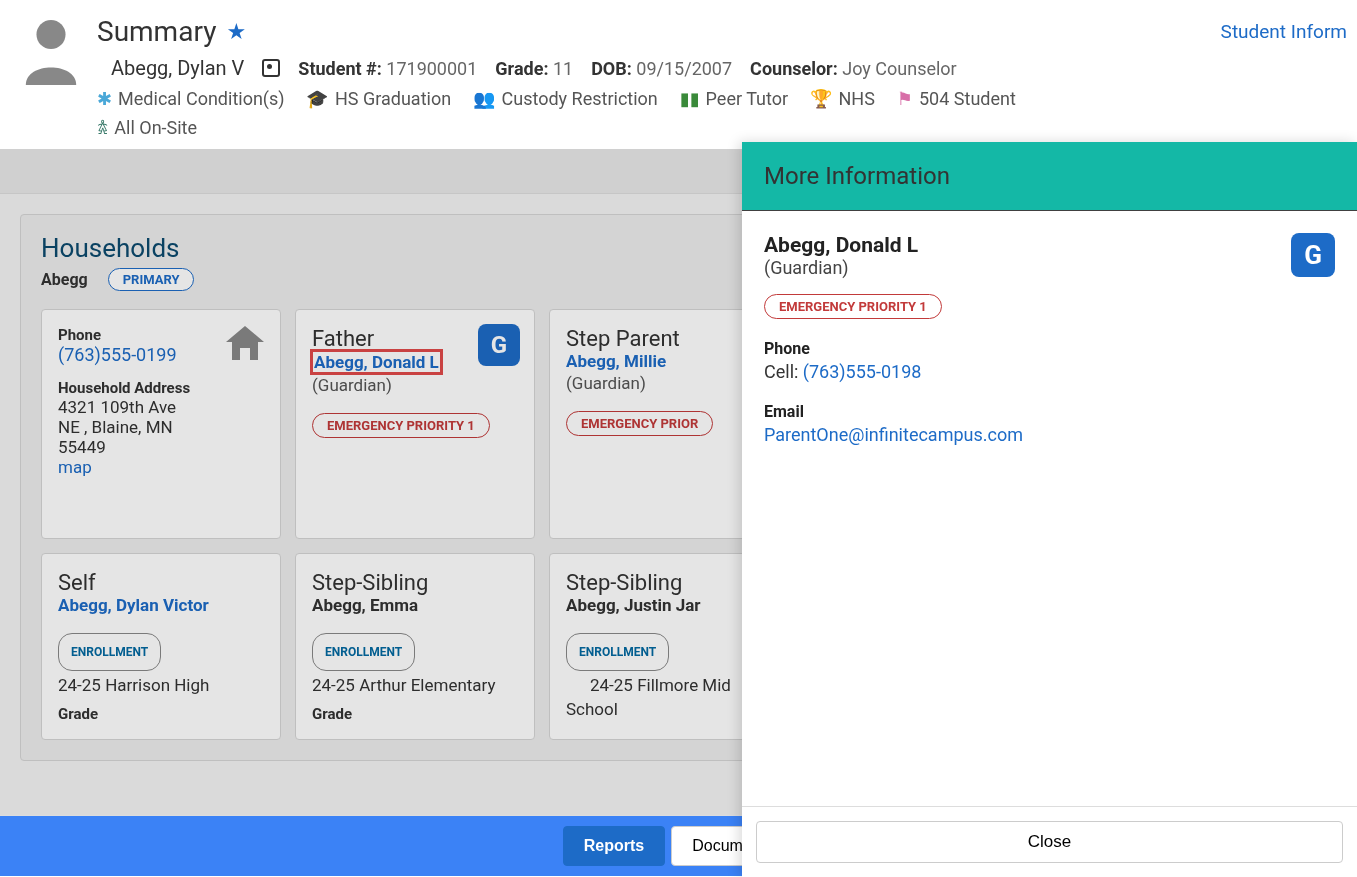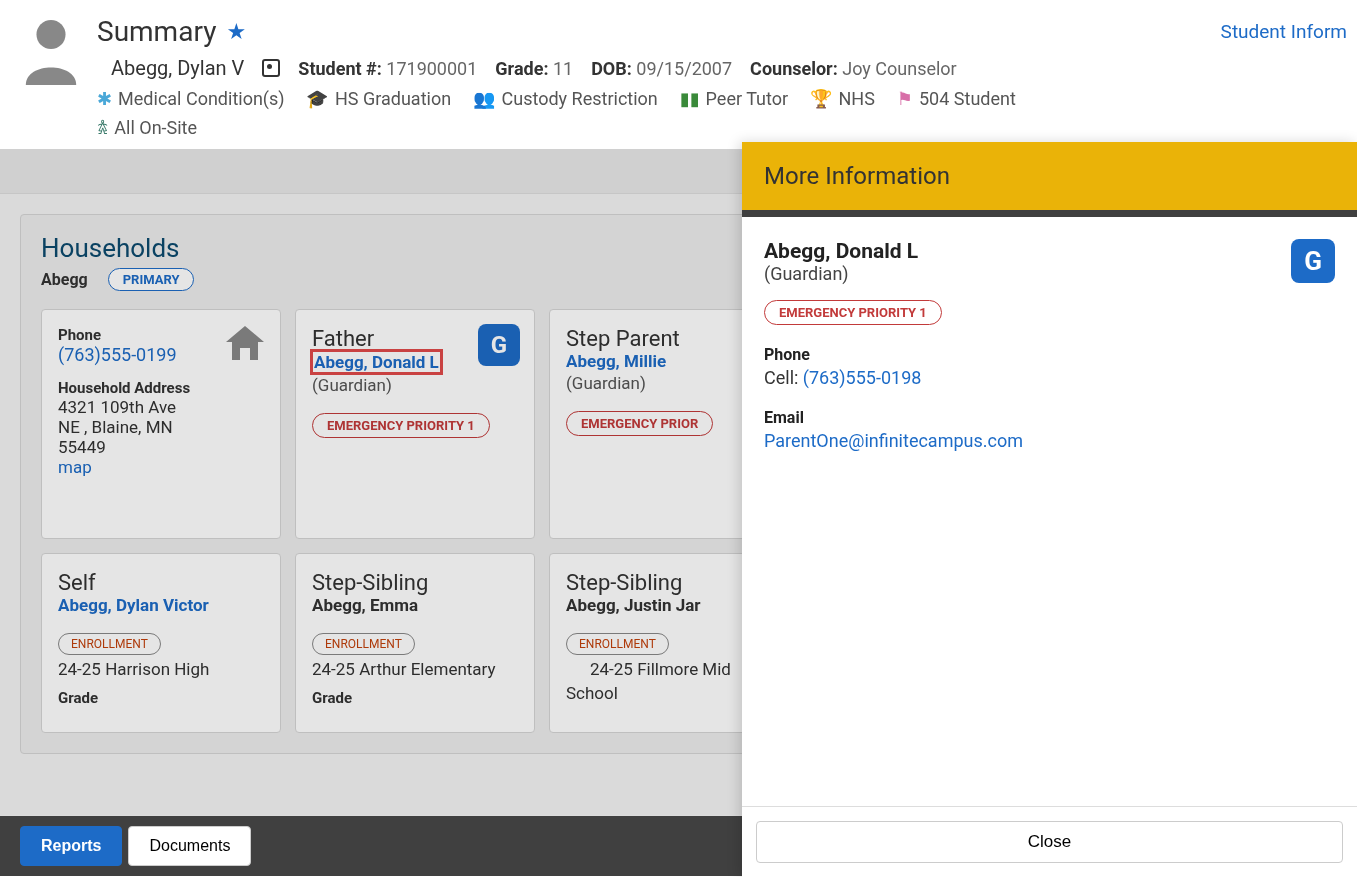--- a/index.html
+++ b/index.html
@@ -185,51 +185,52 @@
     border-radius: 16px;
     padding: 4px 14px;
     font-size: 13px;
     font-weight: 700;
     display: inline-block;
     margin-top: 18px;
     background: #fff;
   }
   .enrollment-pill {
     border: 1.5px solid #888;
-    color: #c2410c;
+    color: #0369a1;
     border-radius: 14px;
-    padding: 3px 12px;
+    padding: 11px 12px;
     font-size: 12px;
-    font-weight: 400;
+    font-weight: 700;
     display: inline-block;
     margin-top: 18px;
     background: #fff;
   }
   .highlight-box {
     outline: 3px solid #e04a4a;
     outline-offset: -1px;
     padding: 1px 2px;
     display: inline-block;
   }
   .addr-block { margin-top: 14px; }
   .addr-line { color: #333; font-size: 17px; }
   .map-link { color: #1d6bc7; text-decoration: none; font-size: 17px; }
 
   
   .bottom-tabs {
     position: absolute;
     bottom: 0;
     left: 0;
     right: 0;
-    background: #404040;
+    background: #3b82f6;
     border-top: 1px solid #ddd;
     padding: 10px 20px;
     display: flex;
     gap: 6px;
     z-index: 5;
+    justify-content: center;
   }
   .btn-tab {
     padding: 10px 20px;
     border-radius: 4px;
     font-size: 16px;
     border: 1px solid #ccc;
     background: #fff;
     cursor: pointer;
   }
   .btn-tab.active {
@@ -246,23 +247,23 @@
     right: 0;
     bottom: 0;
     width: 615px;
     background: #fff;
     box-shadow: -3px 0 12px rgba(0,0,0,0.15);
     z-index: 10;
     display: flex;
     flex-direction: column;
   }
   .side-header {
-    background: #eab308;
+    background: #14b8a6;
     padding: 20px 22px;
-    border-bottom: 7px solid #404040;
+    border-bottom: 1px solid #404040;
     font-size: 24px;
     color: #333;
   }
   .side-body {
     padding: 22px;
     flex: 1;
   }
   .side-name-row { display: flex; align-items: flex-start; justify-content: space-between; }
   .side-name { font-size: 21px; font-weight: 700; color: #222; }
   .side-role { font-size: 18px; color: #444; }

